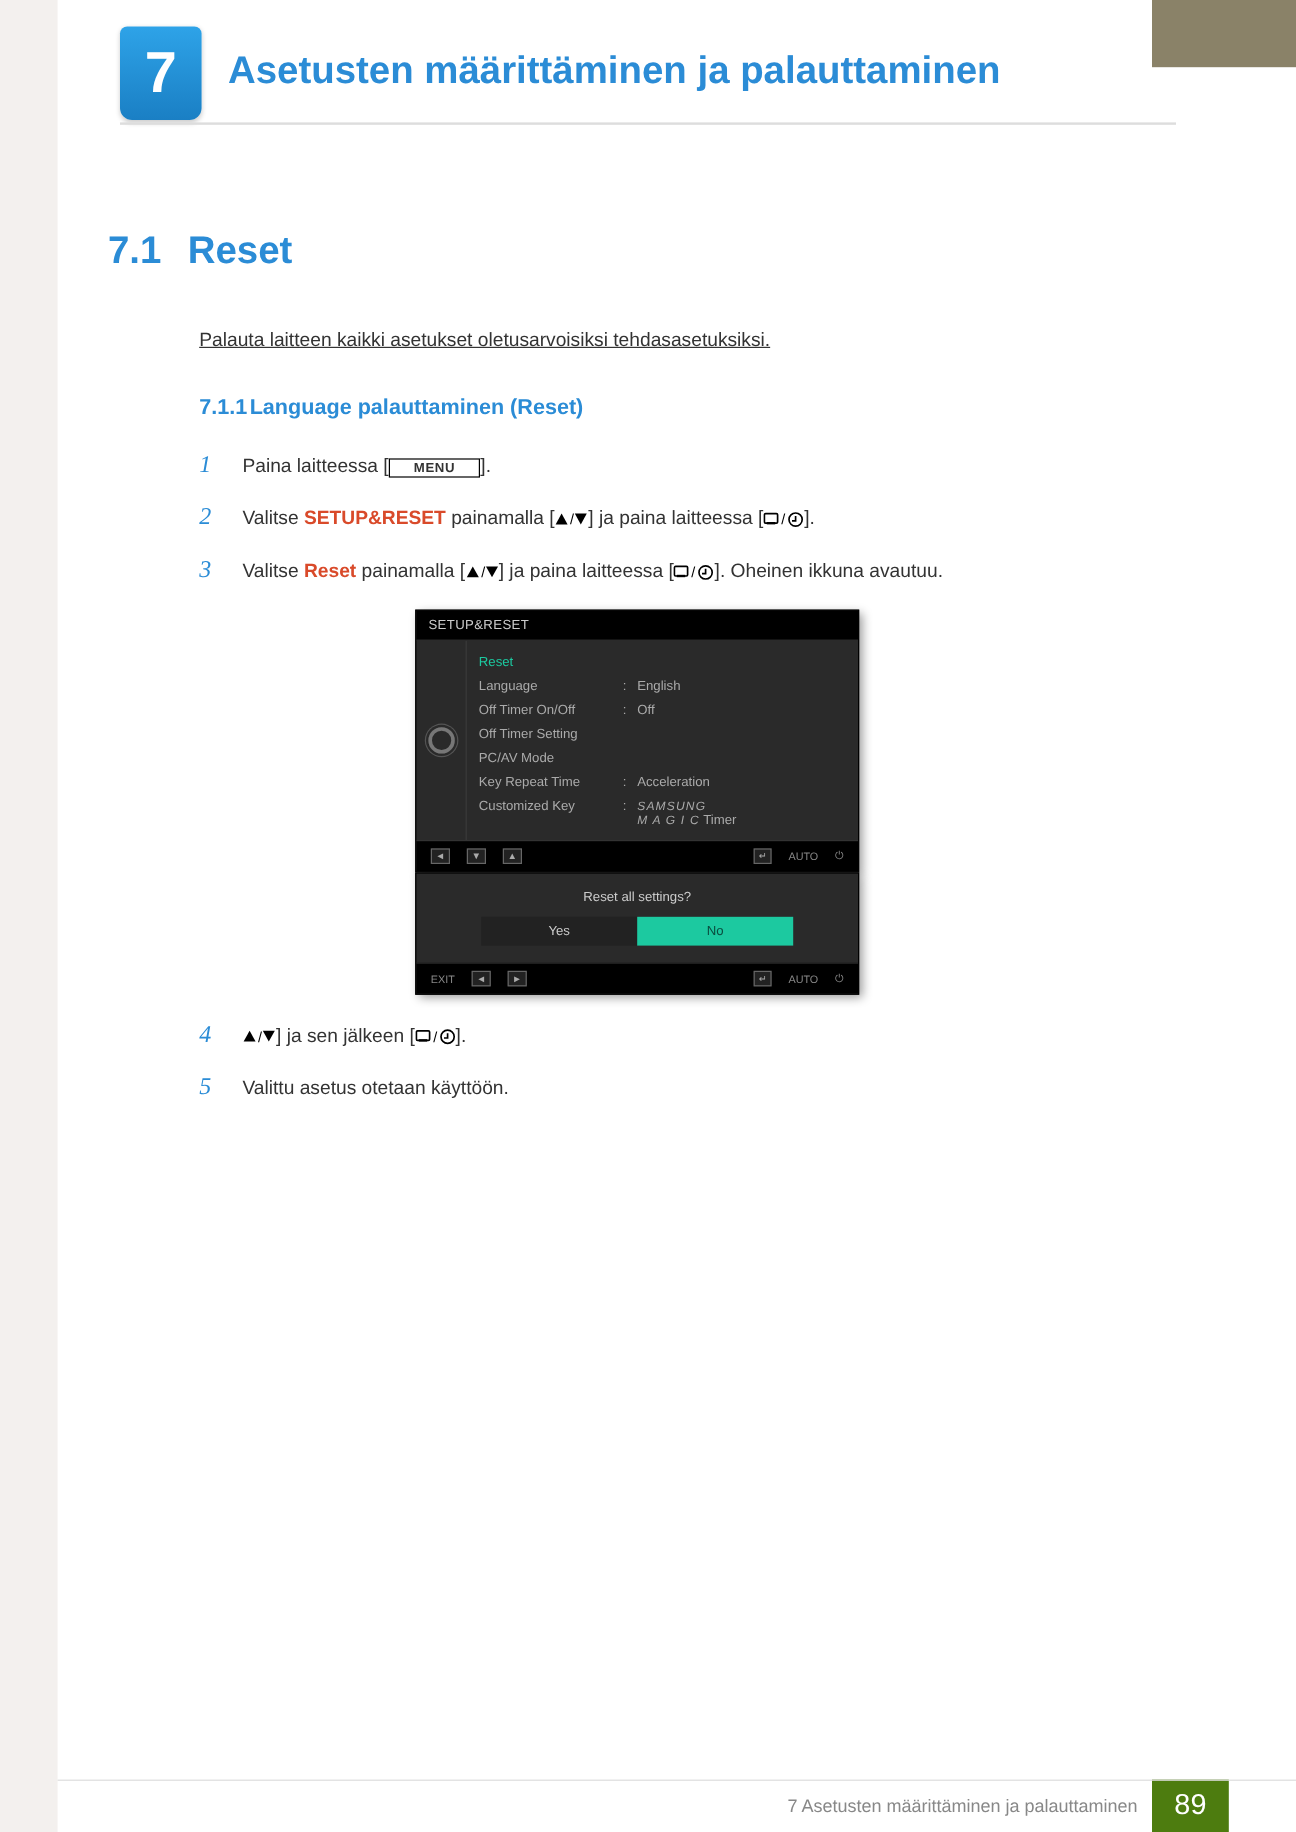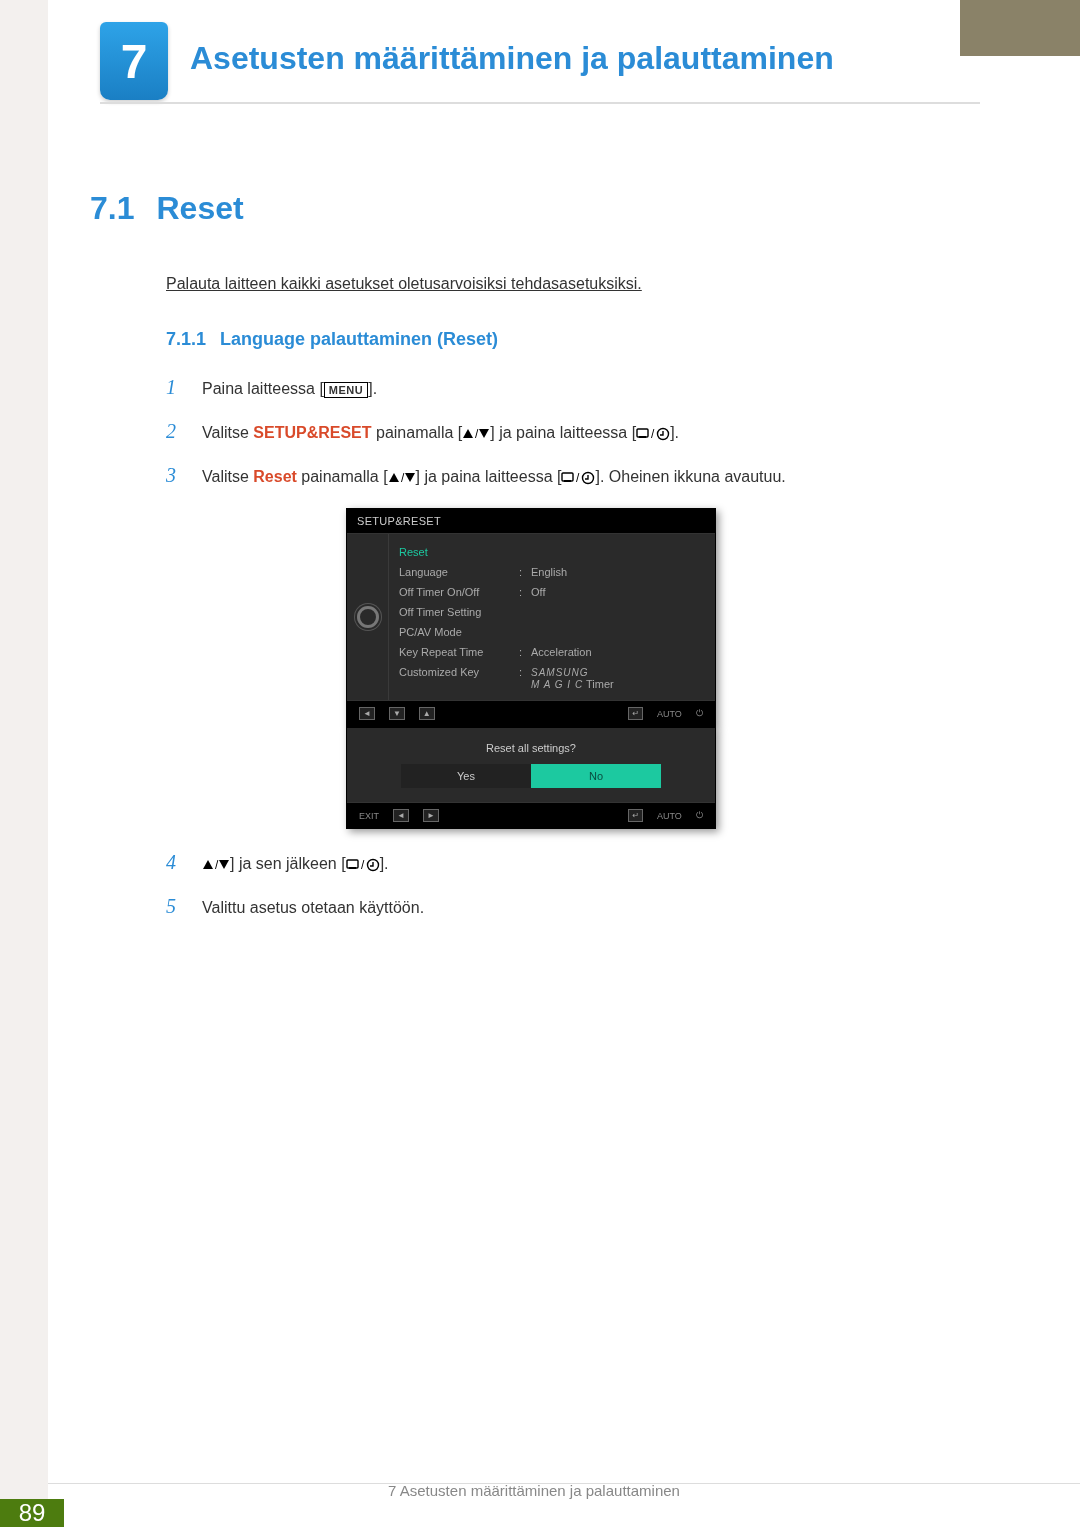--- a/index.html
+++ b/index.html
@@ -51,32 +51,32 @@
   }
   .content {
     position: absolute;
     left: 90px; right: 100px;
     top: 190px;
   }
   .h2-row { display: flex; align-items: baseline; gap: 22px; margin-bottom: 48px; }
   .h2-num { font-size: 32px; font-weight: bold; color: #2b8cd6; }
   .h2-title { font-size: 32px; font-weight: bold; color: #2b8cd6; }
   .intro { font-size: 16px; margin-left: 76px; margin-bottom: 36px; color: #333; text-decoration: underline; }
-  .h3-row { display: flex; align-items: baseline; gap: 14px; margin-left: 76px; margin-bottom: 22px; }
+  .h3-row { display: flex; align-items: baseline; gap: 2px; margin-left: 76px; margin-bottom: 22px; }
   .h3-num { font-size: 18px; font-weight: bold; color: #2b8cd6; }
   .h3-title { font-size: 18px; font-weight: bold; color: #2b8cd6; }
   .steps { margin-left: 76px; }
   .step { display: flex; gap: 20px; font-size: 16px; margin-bottom: 14px; line-height: 1.5; align-items: baseline; }
   .step-num { font-size: 20px; font-style: italic; color: #2b8cd6; width: 16px; font-family: Georgia, serif; }
   .step-text { flex: 1; }
   .kw-menu {
     border: 1px solid #000;
     font-size: 11px;
     font-weight: bold;
-    padding: 1px 4px;
+    padding: 1px 20px;
     font-family: Arial, sans-serif;
     letter-spacing: 0.5px;
   }
   .kw-setupreset { color: #d94a2a; font-weight: bold; }
   .kw-reset { color: #d94a2a; font-weight: bold; }
   .arrows svg, .enter-icons svg { vertical-align: -3px; }
 
   
   .osd-wrap { margin: 18px 0 18px 180px; width: 370px; }
   .osd {
@@ -137,21 +137,21 @@
     width: 130px; text-align: center; padding: 6px 0; font-size: 11px;
     background: #222; color: #ccc;
   }
   .dlg-btn.sel { background: #1cc9a0; color: #0a4d3f; }
 
   
   .page-footer {
     position: absolute;
     left: 0; right: 0; bottom: 0;
     height: 44px;
-    display: flex; justify-content: flex-end; align-items: stretch; flex-direction: column;
+    display: flex; justify-content: flex-end; align-items: stretch;
   }
   .footer-left-stripe {
     position: absolute; left: 48px; right: 0; top: 0; height: 1px; background: #ddd;
   }
   .footer-text {
     align-self: center;
     font-size: 15px; color: #888;
     padding-right: 12px;
   }
   .footer-pagebox {

